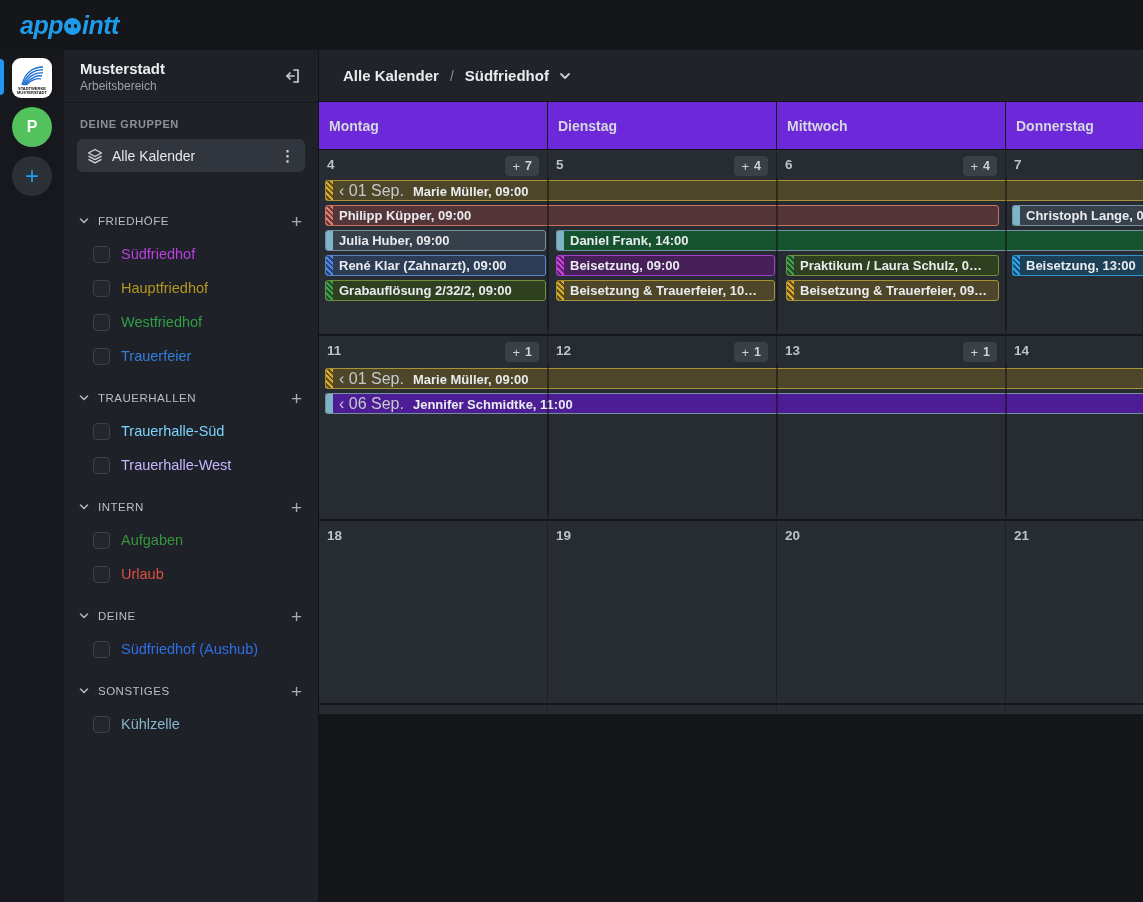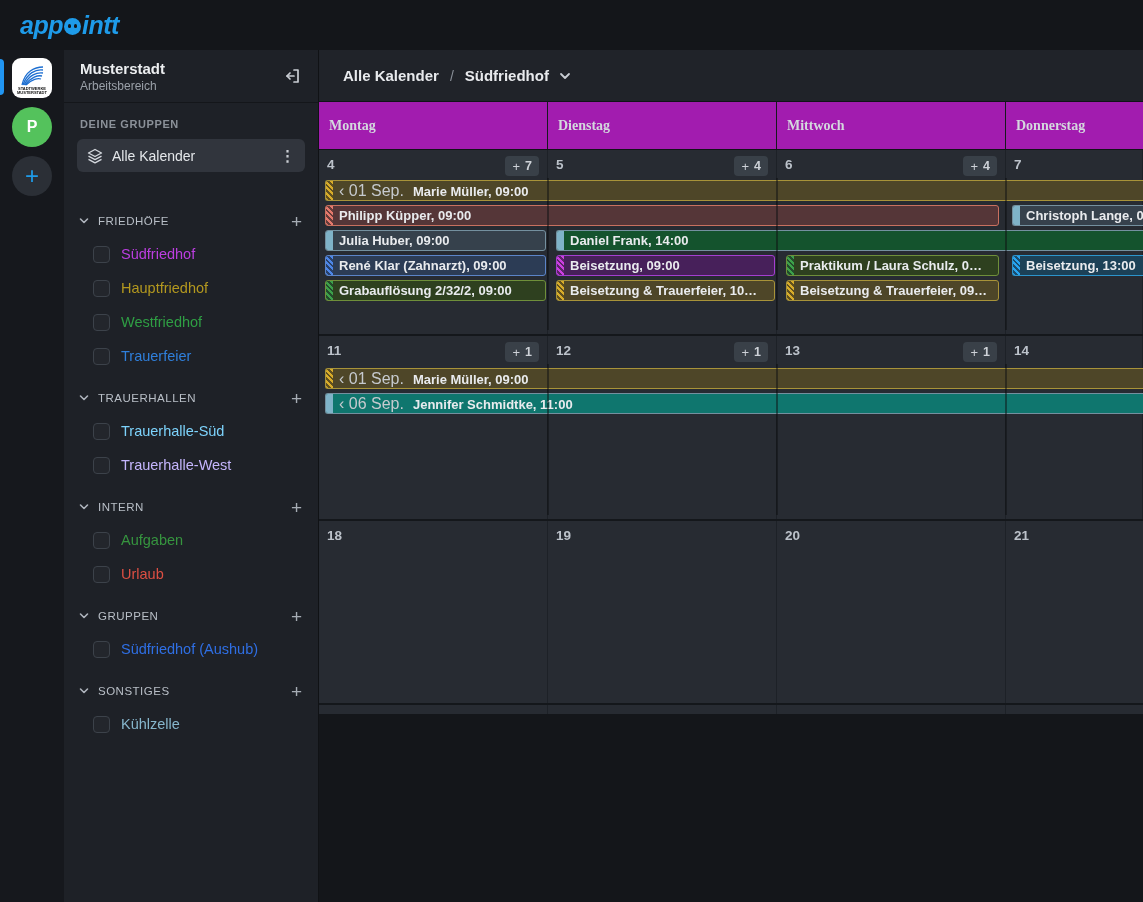--- a/index.html
+++ b/index.html
@@ -58,21 +58,21 @@
   .sec-item .lbl { margin-left:11px; font-size:14.5px; }
 
   
   .main { flex:1; display:flex; flex-direction:column; min-width:0; }
   .crumbbar { height:52px; background:#202329; border-bottom:1px solid #101317; display:flex;
     align-items:center; padding-left:24px; flex:0 0 auto; }
   .crumb { font-size:15px; font-weight:bold; color:#e8eaed; cursor:pointer; }
   .crumb-sep { color:#8a9099; margin:0 11px; font-size:14px; }
   .crumb-chev { margin-left:9px; display:flex; color:#c9cdd3; cursor:pointer; }
 
-  .weekdays { height:48px; background:#a21caf; display:flex; border-bottom:1px solid #101317; flex:0 0 auto;font-family:Liberation Serif, serif; }
+  .weekdays { height:48px; background:#6d28d9; display:flex; border-bottom:1px solid #101317; flex:0 0 auto; }
   .weekday { border-right:1px solid #16191e; display:flex; align-items:center; padding-left:10px;
     font-size:14px; font-weight:bold; color:#d4d8de; }
   .weekday:last-child { border-right:none; }
 
   .grid { flex:1; display:flex; flex-direction:column; min-height:0; }
   .week { position:relative; display:flex; border-bottom:2px solid #14171b; }
   .day { position:relative; background:#272b32; border-right:1px solid #1d2127; height:100%; }
   .day:last-child { border-right:none; }
   .daynum { position:absolute; left:8px; top:7px; font-size:13.5px; font-weight:bold; color:#bcc2ca; }
   .more-badge { position:absolute; right:8px; top:6px; height:20px; background:#394048; border-radius:4px;
@@ -219,21 +219,21 @@
               <span class="lbl" style="color: rgb(221, 79, 67);">Urlaub</span>
             </div>
           </div>
           <div class="section" style="margin-top: 9px;">
             <div class="sec-head">
               <span class="chev">
                 <svg width="12" height="12" viewBox="0 0 12 12" fill="none" stroke="#aeb4bc" stroke-width="1.6" stroke-linecap="round" stroke-linejoin="round">
                   <path d="M2.5 4 L6 7.5 9.5 4"></path>
                 </svg>
               </span>
-              <span class="name">GRUPPEN</span>
+              <span class="name">DEINE</span>
               <span class="plus">+</span>
             </div>
             <div class="sec-item">
               <span class="checkbox"></span>
               <span class="lbl" style="color: rgb(47, 111, 228);">Südfriedhof (Aushub)</span>
             </div>
           </div>
           <div class="section" style="margin-top: 9px;">
             <div class="sec-head">
               <span class="chev">
@@ -372,21 +372,21 @@
               </span>
             </div>
             <div class="day" style="width: 137px;">
               <span class="daynum">14</span>
             </div>
             <div class="events">
               <div class="evt clip-r" style="left: 6px; width: 818px; top: 32px; background: rgb(78, 70, 40); border-color: rgb(168, 147, 57);">
                 <span class="marker striped" style="background: rgb(216, 172, 42);"></span>
                 <span class="txt"><span class="pre">‹ 01 Sep.</span><span>Marie Müller, 09:00</span></span>
               </div>
-              <div class="evt clip-r" style="left: 6px; width: 818px; top: 57px; background: #0f766e; border-color: rgb(116, 144, 159);">
+              <div class="evt clip-r" style="left: 6px; width: 818px; top: 57px; background: #4c1d95; border-color: rgb(116, 144, 159);">
                 <span class="marker " style="background: rgb(127, 179, 200);"></span>
                 <span class="txt"><span class="pre">‹ 06 Sep.</span><span>Jennifer Schmidtke, 11:00</span></span>
               </div>
               <div class="colline" style="left: 228px; top: 28px; bottom: 4px;"></div>
               <div class="colline" style="left: 457px; top: 28px; bottom: 4px;"></div>
               <div class="colline" style="left: 686px; top: 28px; bottom: 4px;"></div>
             </div>
           </div>
           <div class="week" style="height: 184px;">
             <div class="day" style="width: 229px;">

